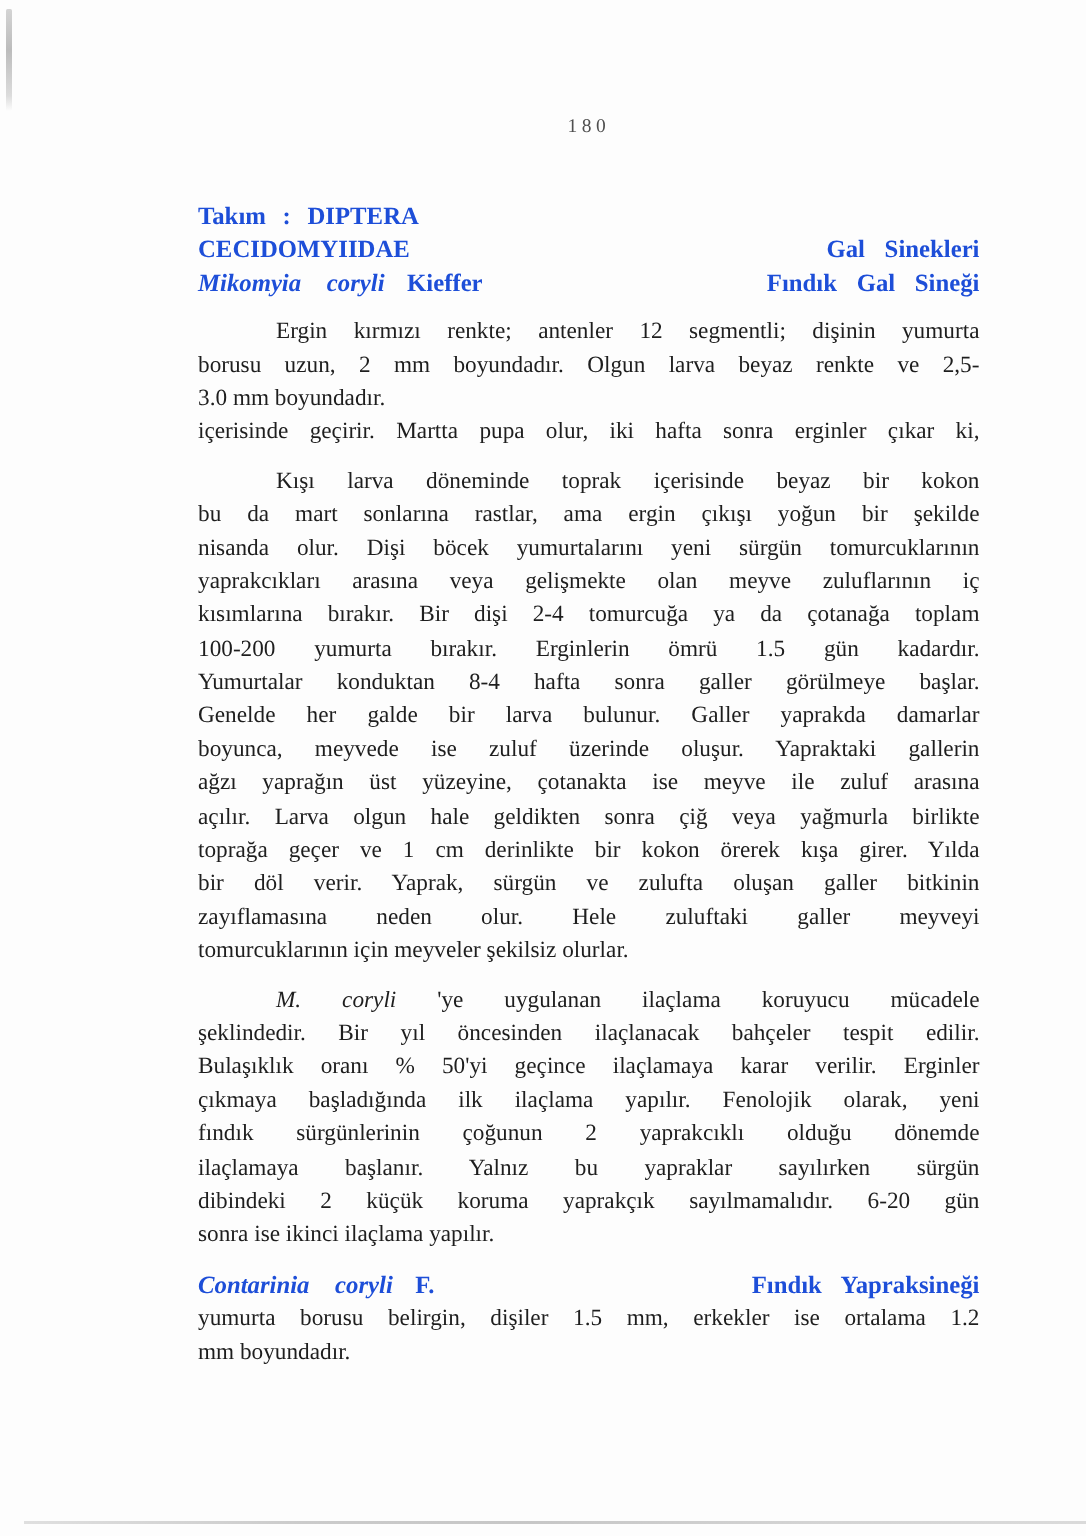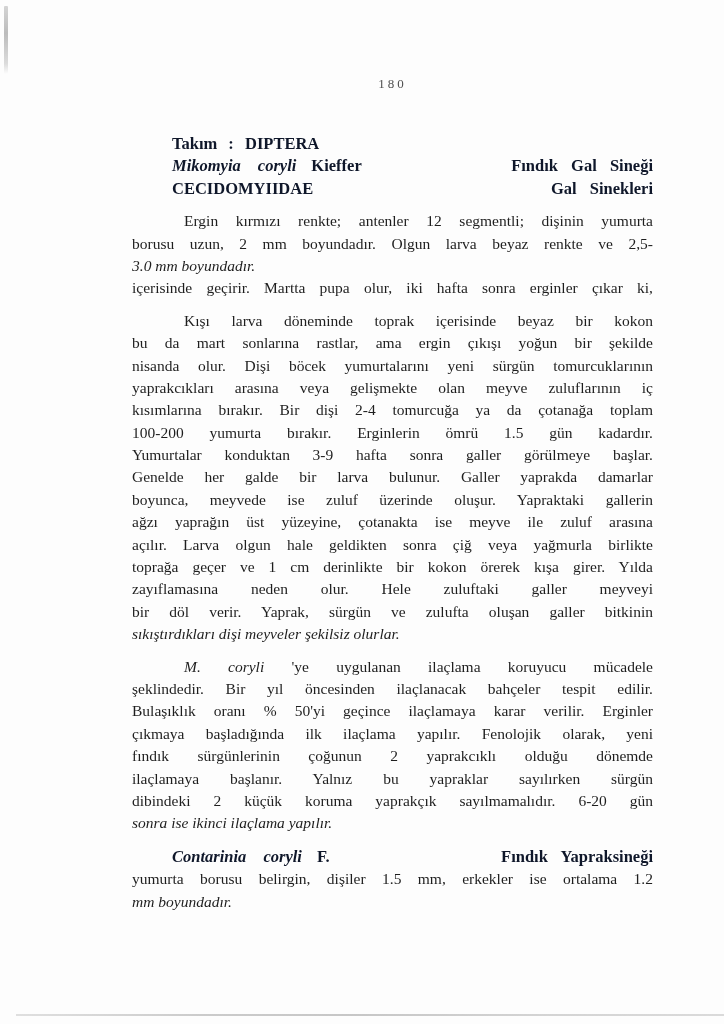--- a/index.html
+++ b/index.html
@@ -55,32 +55,30 @@
   }
   .line {
     height: 22.4px;
     text-align: justify;
     text-align-last: justify;
     white-space: normal;
   }
   .line.last {
     text-align: right;
     text-align-last: left;
-    font-style: italic;
   }
   .line.first {
     text-indent: 52px;
     margin-top: 10px;
   }
   .h-line {
     height: 22.4px;
     font-weight: 700;
     font-size: 16.5px;
-    color: #0f172a;
-    margin-left: 40px;
+    color: #1d4ed8;
   }
   .h-row {
     display: flex;
     justify-content: space-between;
     align-items: baseline;
   }
   .order {
     word-spacing: 7px;
   }
   .sci {
@@ -109,49 +107,49 @@
   <div class="artifact-left"></div>
   <div class="artifact-bottom"></div>
 
   <div class="page-num">180</div>
 
   <div class="text-block">
 
     <div class="h-line order">Takım : DIPTERA</div>
 
     <div class="h-line h-row">
-      <span><span class="sci">Mikomyia coryli</span><span class="author">Kieffer</span></span>
-      <span class="common">Fındık Gal Sineği</span>
+      <span>CECIDOMYIIDAE</span>
+      <span class="common">Gal Sinekleri</span>
     </div>
 
     <div class="h-line h-row">
-      <span>CECIDOMYIIDAE</span>
-      <span class="common">Gal Sinekleri</span>
+      <span><span class="sci">Mikomyia coryli</span><span class="author">Kieffer</span></span>
+      <span class="common">Fındık Gal Sineği</span>
     </div>
 
     <div class="line first">Ergin kırmızı renkte; antenler 12 segmentli; dişinin yumurta</div>
     <div class="line">borusu uzun, 2 mm boyundadır. Olgun larva beyaz renkte ve 2,5-</div>
     <div class="line last">3.0 mm boyundadır.</div>
 
     <div class="line">içerisinde geçirir. Martta pupa olur, iki hafta sonra erginler çıkar ki,</div>
     <div class="line first">Kışı larva döneminde toprak içerisinde beyaz bir kokon</div>
     <div class="line">bu da mart sonlarına rastlar, ama ergin çıkışı yoğun bir şekilde</div>
     <div class="line">nisanda olur. Dişi böcek yumurtalarını yeni sürgün tomurcuklarının</div>
     <div class="line">yaprakcıkları arasına veya gelişmekte olan meyve zuluflarının iç</div>
     <div class="line">kısımlarına bırakır. Bir dişi 2-4 tomurcuğa ya da çotanağa toplam</div>
     <div class="line">100-200 yumurta bırakır. Erginlerin ömrü 1.5 gün kadardır.</div>
-    <div class="line">Yumurtalar konduktan 3-9 hafta sonra galler görülmeye başlar.</div>
+    <div class="line">Yumurtalar konduktan 8-4 hafta sonra galler görülmeye başlar.</div>
     <div class="line">Genelde her galde bir larva bulunur. Galler yaprakda damarlar</div>
     <div class="line">boyunca, meyvede ise zuluf üzerinde oluşur. Yapraktaki gallerin</div>
     <div class="line">ağzı yaprağın üst yüzeyine, çotanakta ise meyve ile zuluf arasına</div>
     <div class="line">açılır. Larva olgun hale geldikten sonra çiğ veya yağmurla birlikte</div>
     <div class="line">toprağa geçer ve 1 cm derinlikte bir kokon örerek kışa girer. Yılda</div>
+    <div class="line">bir döl verir. Yaprak, sürgün ve zulufta oluşan galler bitkinin</div>
     <div class="line">zayıflamasına neden olur. Hele zuluftaki galler meyveyi</div>
-    <div class="line">bir döl verir. Yaprak, sürgün ve zulufta oluşan galler bitkinin</div>
-    <div class="line last">sıkıştırdıkları dişi meyveler şekilsiz olurlar.</div>
+    <div class="line last">tomurcuklarının için meyveler şekilsiz olurlar.</div>
 
     <div class="line first"><span class="it">M. coryli</span> <span>'ye uygulanan ilaçlama koruyucu mücadele</span></div>
     <div class="line">şeklindedir. Bir yıl öncesinden ilaçlanacak bahçeler tespit edilir.</div>
     <div class="line">Bulaşıklık oranı % 50'yi geçince ilaçlamaya karar verilir. Erginler</div>
     <div class="line">çıkmaya başladığında ilk ilaçlama yapılır. Fenolojik olarak, yeni</div>
     <div class="line">fındık sürgünlerinin çoğunun 2 yaprakcıklı olduğu dönemde</div>
     <div class="line">ilaçlamaya başlanır. Yalnız bu yapraklar sayılırken sürgün</div>
     <div class="line">dibindeki 2 küçük koruma yaprakçık sayılmamalıdır. 6-20 gün</div>
     <div class="line last">sonra ise ikinci ilaçlama yapılır.</div>
 

